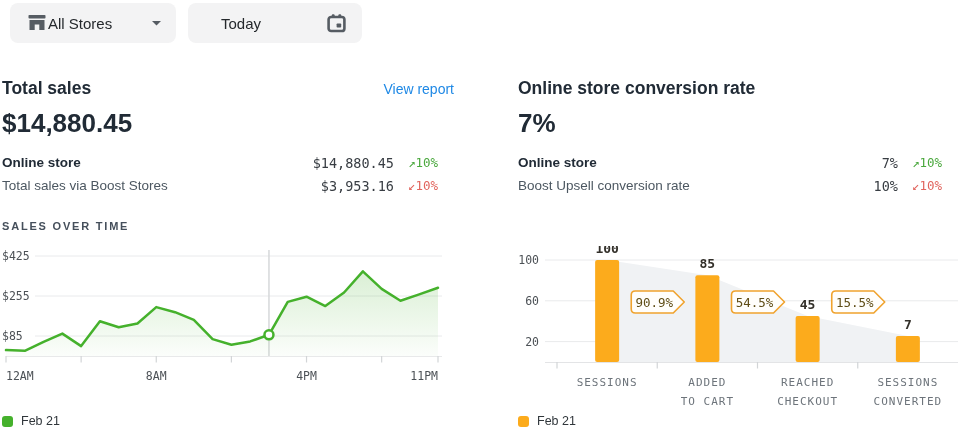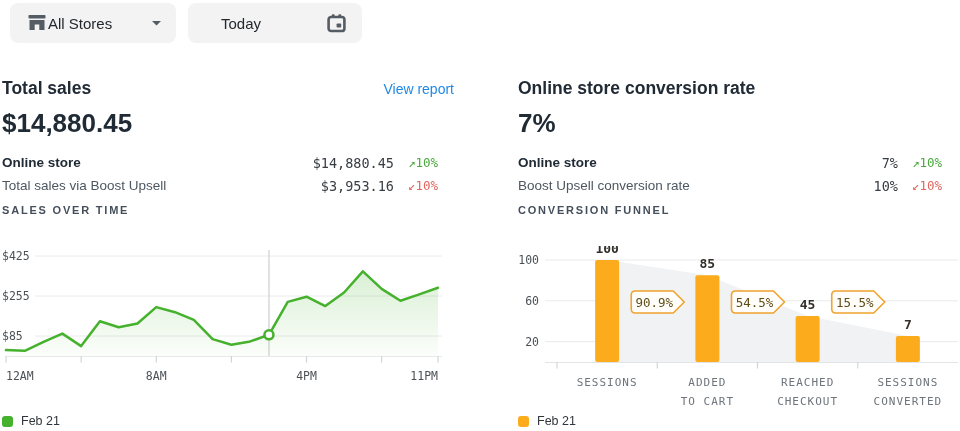--- a/index.html
+++ b/index.html
@@ -27,21 +27,21 @@
 
   .rows{position:absolute;top:151px;left:0;right:16px}
   .row{display:flex;align-items:center;height:23px;font-size:13.5px}
   .row .lbl{flex:1;color:#4c5761}
   .row.first .lbl{font-weight:700;color:#212b36}
   .row .val{font-family:"DejaVu Sans Mono",monospace;font-size:13.5px;color:#383d43;text-align:right}
   .row .chg{width:40px;margin-left:4px;text-align:right;font-family:"DejaVu Sans Mono",monospace;font-size:12.5px}
   .chg.up{color:var(--up)}
   .chg.down{color:var(--down)}
 
-  .section-title{position:absolute;top:204px;left:0;font-size:11px;font-weight:700;
+  .section-title{position:absolute;top:220px;left:0;font-size:11px;font-weight:700;
                  letter-spacing:1.8px;color:#454f5b}
 
   .chart-wrap{position:absolute;top:246px;left:0}
 
   
   .tooltip{position:absolute;left:278px;top:69px;height:37px;background:var(--tooltip-bg);
            border-radius:8px;display:flex;align-items:center;padding:0 15px;
            box-shadow:0 2px 8px rgba(0,0,0,.25);white-space:nowrap}
   .tooltip:before{content:"";position:absolute;left:-7px;top:13px;width:0;height:0;
            border:6px solid transparent;border-left:0;border-right:7px solid var(--tooltip-bg)}
@@ -91,21 +91,21 @@
   </div>
   <div class="big">$14,880.45</div>
 
   <div class="rows">
     <div class="row first">
       <span class="lbl">Online store</span>
       <span class="val">$14,880.45</span>
       <span class="chg up">↗10%</span>
     </div>
     <div class="row">
-      <span class="lbl">Total sales via Boost Upsell</span>
+      <span class="lbl">Total sales via Boost Stores</span>
       <span class="val">$3,953.16</span>
       <span class="chg down">↙10%</span>
     </div>
   </div>
 
   <div class="section-title">SALES OVER TIME</div>
 
   <div class="chart-wrap" id="line-chart">
   <svg width="456" height="142" viewBox="0 0 456 142">
         <line x1="33" y1="90" x2="440" y2="90" stroke="#e9eaec" stroke-width="1"></line>
@@ -156,21 +156,20 @@
       <span class="val">7%</span>
       <span class="chg up">↗10%</span>
     </div>
     <div class="row">
       <span class="lbl">Boost Upsell conversion rate</span>
       <span class="val">10%</span>
       <span class="chg down">↙10%</span>
     </div>
   </div>
 
-  <div class="section-title">CONVERSION FUNNEL</div>
 
   <div class="chart-wrap" id="funnel-chart"><svg width="440" height="165" viewBox="0 0 440 165">
         <line x1="27" y1="95.6" x2="440" y2="95.6" stroke="#e9eaec" stroke-width="1"></line>
         <text x="21" y="99.6" font-family="DejaVu Sans Mono, monospace" fill="#4c5156" font-size="11.5" text-anchor="end">20</text>
         <line x1="27" y1="54.8" x2="440" y2="54.8" stroke="#e9eaec" stroke-width="1"></line>
         <text x="21" y="58.8" font-family="DejaVu Sans Mono, monospace" fill="#4c5156" font-size="11.5" text-anchor="end">60</text>
         <line x1="27" y1="14" x2="440" y2="14" stroke="#e9eaec" stroke-width="1"></line>
         <text x="21" y="18" font-family="DejaVu Sans Mono, monospace" fill="#4c5156" font-size="11.5" text-anchor="end">100</text>
         <polygon points="89.125,14.0 189.375,29.3 289.625,70.1 389.875,90.0 389.875,116 89.125,116" fill="#f0f2f4"></polygon>
         <line x1="27" y1="116.5" x2="440" y2="116.5" stroke="#e3e4e6"></line>

